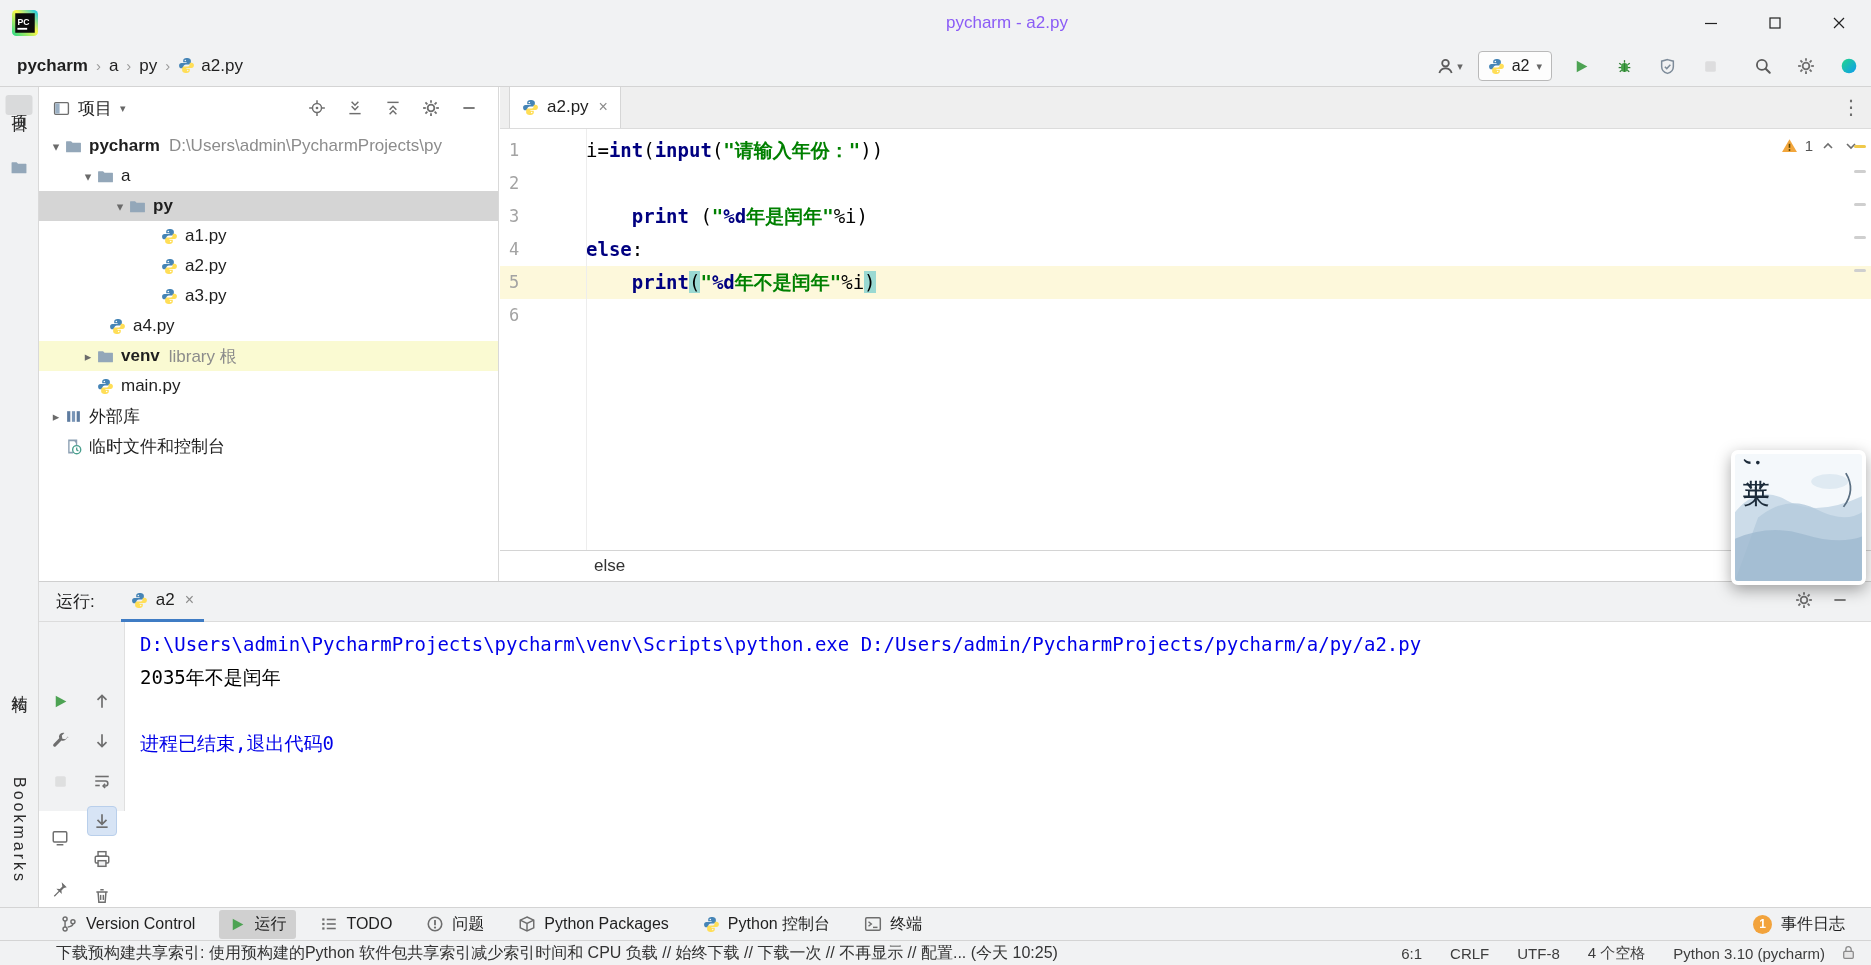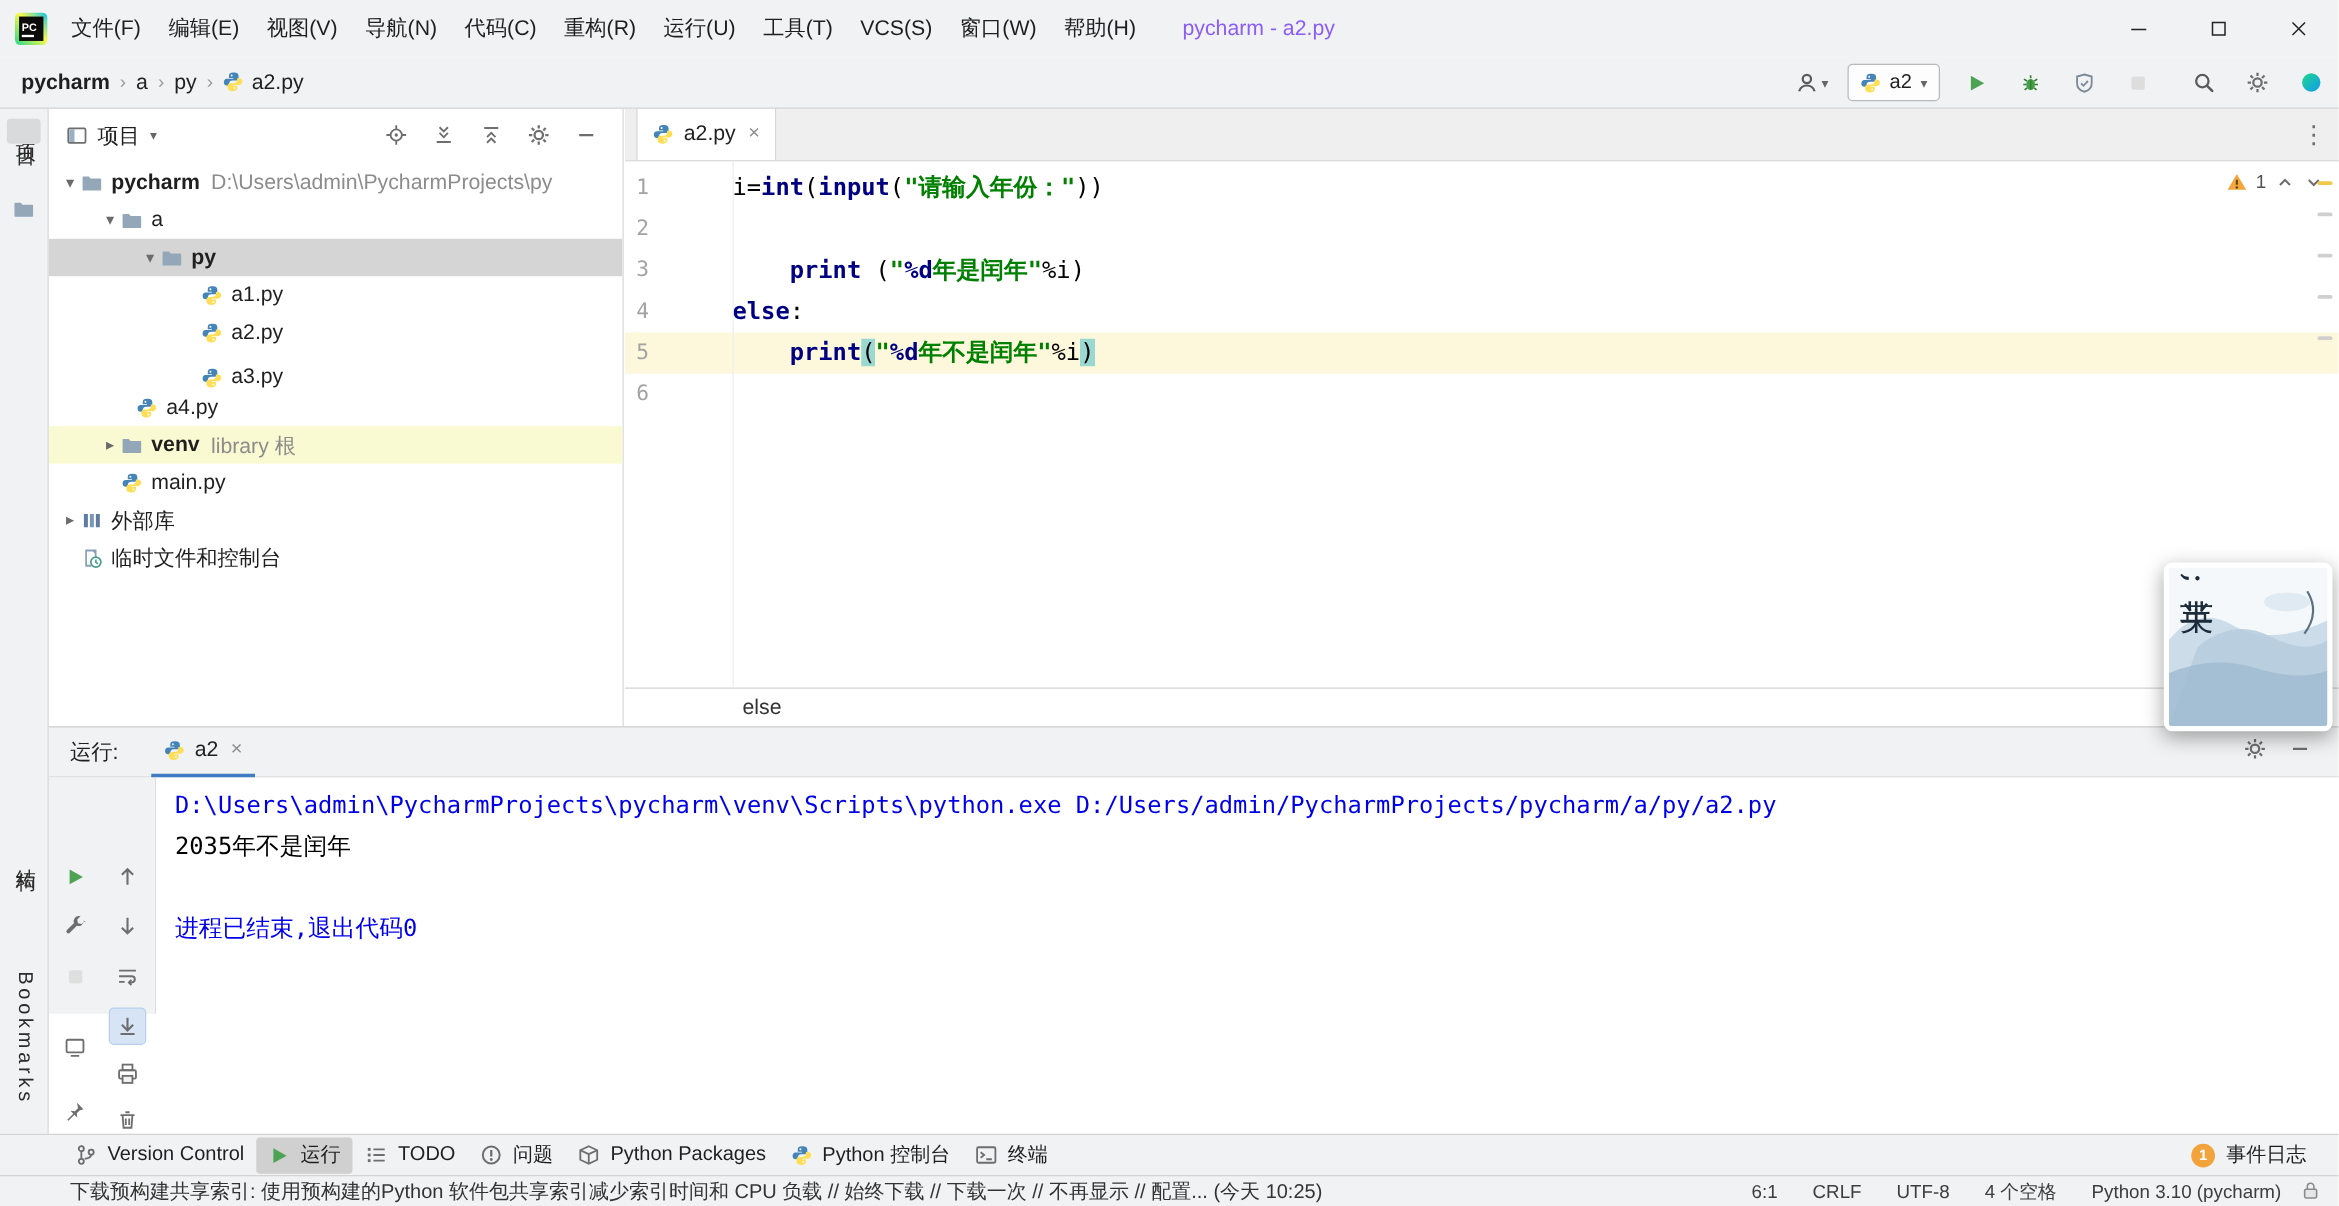--- a/index.html
+++ b/index.html
@@ -83,21 +83,21 @@
 .rp-tools{position:absolute;left:0;top:41px;width:86px;bottom:0;background:#f1f2f3;border-right:1px solid #e0e0e0}
 .rp-btn{position:absolute;width:30px;height:30px;display:flex;align-items:center;justify-content:center;border-radius:4px}
 .rp-btn.dis{opacity:.5}
 .rp-btn.sel{background:#d7e4f5;border:1px solid #b9cfeb}
 .console{position:absolute;left:86px;top:41px;right:0;bottom:0;background:#fff;padding:6px 0 0 15px;font-family:"DejaVu Sans Mono",monospace;font-size:19px;overflow:hidden}
 .cline{height:33px;line-height:33px;white-space:pre}
 .cs-sys{color:#0000E8}
 .cs-out{color:#000}
 .cs-inp{color:#008000;font-style:italic;font-weight:bold}
 
-.bottombar{position:absolute;left:0;top:907px;width:1871px;height:33px;background:#f1f2f3;border-top:1px solid #d4d4d4;display:flex;align-items:center;padding-left:50px;z-index:20}
+.bottombar{position:absolute;left:0;top:907px;width:1871px;height:33px;background:#f1f2f3;border-top:1px solid #d4d4d4;display:flex;align-items:center;padding-left:50px;gap:14px;z-index:20}
 .bt-item{display:flex;align-items:center;gap:8px;font-size:16px;padding:4px 10px;border-radius:3px}
 .bt-item.sel{background:#d0d0d0}
 .eventlog{position:absolute;right:26px;display:flex;align-items:center;gap:9px;font-size:16px}
 .badge{width:19px;height:19px;border-radius:50%;background:#F2A33C;color:#fff;font-size:12px;font-weight:bold;display:flex;align-items:center;justify-content:center}
 .statusbar{position:absolute;left:0;top:940px;width:1871px;height:25px;background:#f1f2f3;border-top:1px solid #d4d4d4;z-index:20}
 .sb-msg{position:absolute;left:56px;top:0;height:25px;display:flex;align-items:center;font-size:16px;color:#333;white-space:nowrap}
 .sb-right{position:absolute;right:46px;top:0;height:25px;display:flex;gap:28px;align-items:center;font-size:15px;color:#3d3d3d}
 .sb-lock{position:absolute;right:14px;top:3px}
 </style>
 </head>
@@ -112,33 +112,20 @@
             <stop offset="0.55" stop-color="#FCF84A"></stop>
             <stop offset="1" stop-color="#07C3F2"></stop>
           </linearGradient>
         </defs>
         <rect width="24" height="24" rx="4" fill="url(#pcg)"></rect>
         <rect x="3" y="3" width="18" height="18" fill="#0b0b0b"></rect>
         <text x="5" y="13.5" font-size="8" fill="#fff" font-weight="bold" font-family="sans-serif">PC</text>
         <rect x="5" y="16.5" width="9" height="1.7" fill="#fff"></rect>
       </svg>
     </span>
-  <div class="menubar" id="menubar">
-      <div class="menu-item">文件(F)</div>
-      <div class="menu-item">编辑(E)</div>
-      <div class="menu-item">视图(V)</div>
-      <div class="menu-item">导航(N)</div>
-      <div class="menu-item">代码(C)</div>
-      <div class="menu-item">重构(R)</div>
-      <div class="menu-item">运行(U)</div>
-      <div class="menu-item">工具(T)</div>
-      <div class="menu-item">VCS(S)</div>
-      <div class="menu-item">窗口(W)</div>
-      <div class="menu-item">帮助(H)</div>
-    </div>
   <div class="win-title">pycharm - a2.py</div>
   <div class="win-controls">
     <div class="wc">
         <svg width="14" height="14" viewBox="0 0 14 14">
           <line x1="1" y1="7.5" x2="13" y2="7.5" stroke="#222" stroke-width="1.2"></line>
         </svg>
       </div>
     <div class="wc">
         <svg width="14" height="14" viewBox="0 0 14 14">
           <rect x="2" y="2" width="10" height="10" fill="none" stroke="#222" stroke-width="1.2"></rect>
@@ -402,21 +389,21 @@
       <div class="tree-row" style="padding-left: 104px;">
         <span class="chev"></span>
         <span class="icon">
           <svg viewBox="0 0 16 16" width="17" height="17">
             <path fill="#4584b6" d="M7.9 1C6 1 4.9 1.9 4.9 3.3V5h3.2v.7H3.3C1.9 5.7 1 6.8 1 8.2c0 1.5.9 2.5 2.3 2.5H5V9.2C5 7.9 6.1 7 7.4 7h2.8c1.1 0 1.9-.8 1.9-1.9V3.3C12.1 1.9 10.6 1 9 1Zm-1 1.5a.75.75 0 1 1 0 1.5.75.75 0 0 1 0-1.5Z"></path>
             <path fill="#ffde57" d="M8.1 15c1.9 0 3-.9 3-2.3V11H7.9v-.7h4.8c1.4 0 2.3-1.1 2.3-2.5 0-1.5-.9-2.5-2.3-2.5H11v1.5C11 8.1 9.9 9 8.6 9H5.8c-1.1 0-1.9.8-1.9 1.9v1.8C3.9 14.1 5.4 15 7 15Zm1-1.5a.75.75 0 1 1 0-1.5.75.75 0 0 1 0 1.5Z"></path>
           </svg>
         </span>
         <span class="lbl">a2.py</span>
       </div>
-      <div class="tree-row" style="padding-left: 104px; align-items: flex-end;">
+      <div class="tree-row" style="padding-left: 104px;">
         <span class="chev"></span>
         <span class="icon">
           <svg viewBox="0 0 16 16" width="17" height="17">
             <path fill="#4584b6" d="M7.9 1C6 1 4.9 1.9 4.9 3.3V5h3.2v.7H3.3C1.9 5.7 1 6.8 1 8.2c0 1.5.9 2.5 2.3 2.5H5V9.2C5 7.9 6.1 7 7.4 7h2.8c1.1 0 1.9-.8 1.9-1.9V3.3C12.1 1.9 10.6 1 9 1Zm-1 1.5a.75.75 0 1 1 0 1.5.75.75 0 0 1 0-1.5Z"></path>
             <path fill="#ffde57" d="M8.1 15c1.9 0 3-.9 3-2.3V11H7.9v-.7h4.8c1.4 0 2.3-1.1 2.3-2.5 0-1.5-.9-2.5-2.3-2.5H11v1.5C11 8.1 9.9 9 8.6 9H5.8c-1.1 0-1.9.8-1.9 1.9v1.8C3.9 14.1 5.4 15 7 15Zm1-1.5a.75.75 0 1 1 0-1.5.75.75 0 0 1 0 1.5Z"></path>
           </svg>
         </span>
         <span class="lbl">a3.py</span>
       </div>
       <div class="tree-row" style="padding-left: 52px;">

